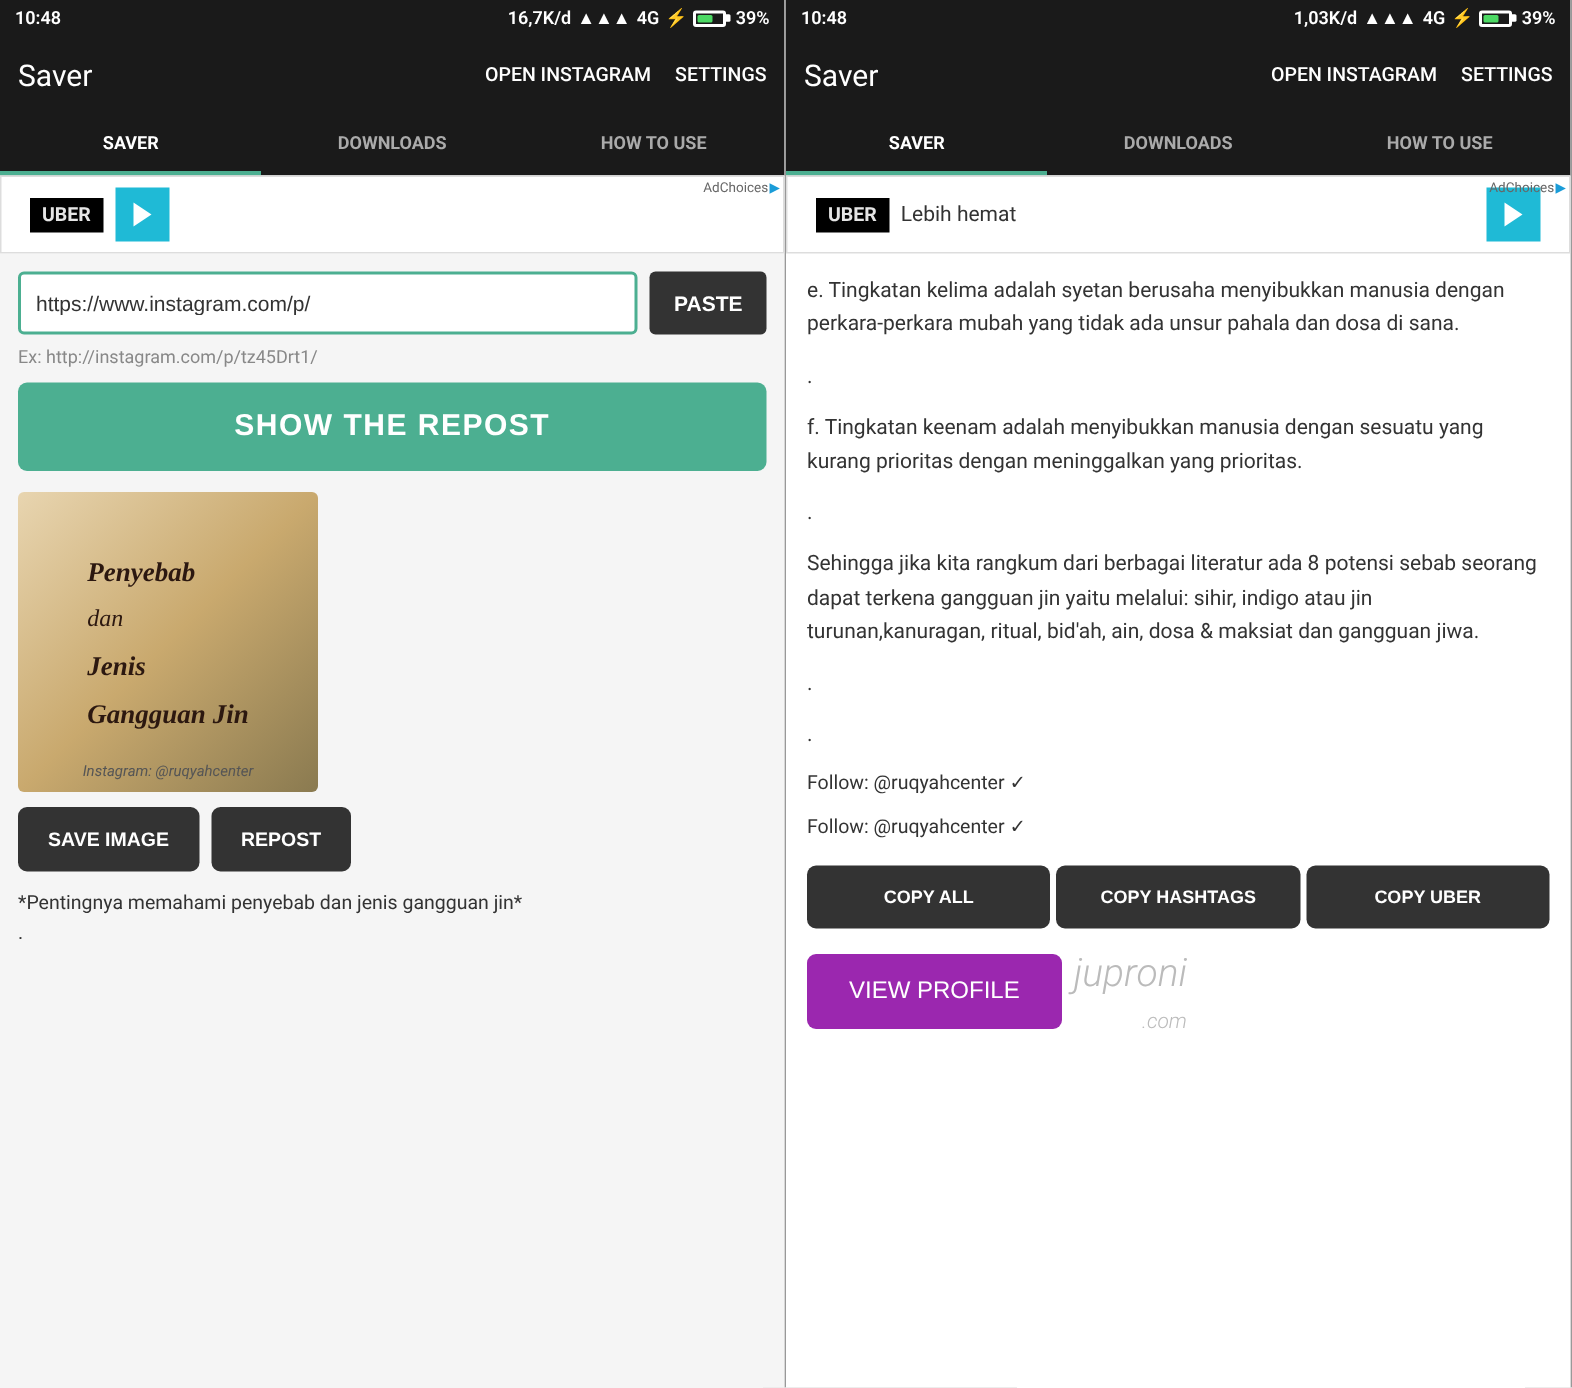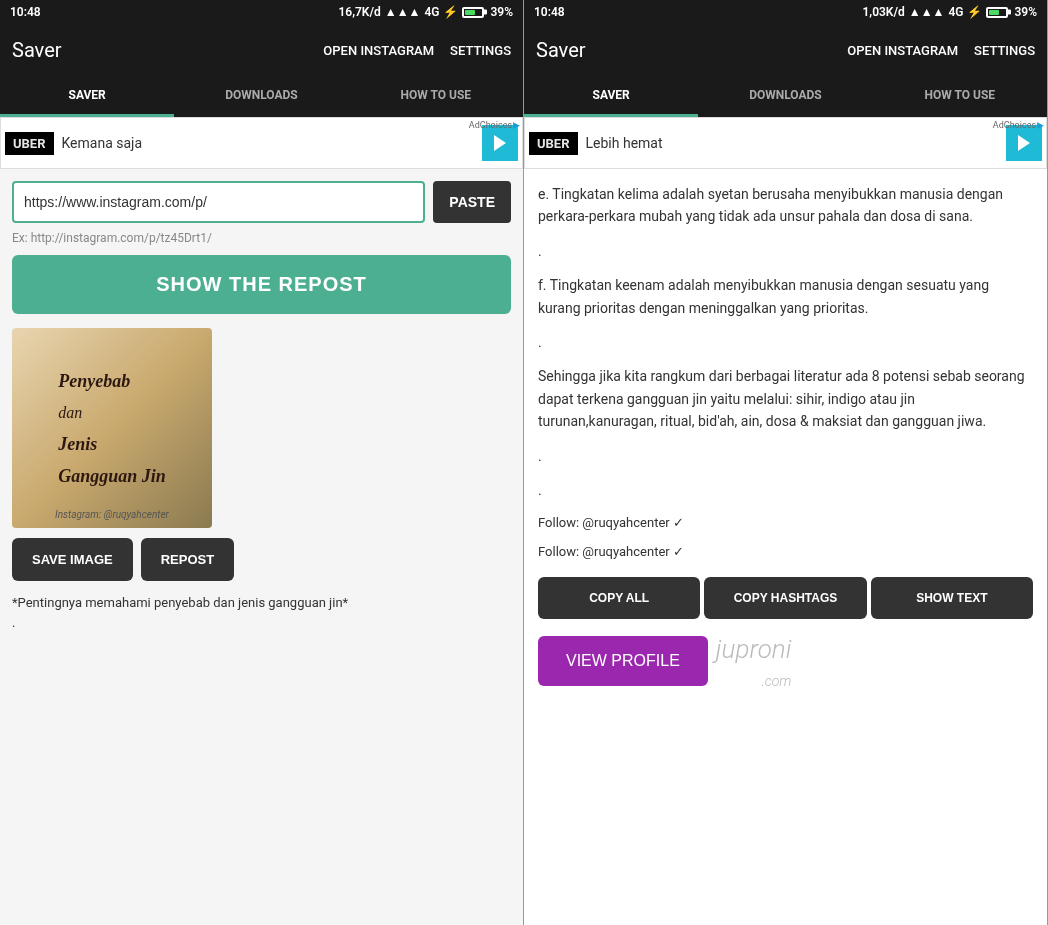--- a/index.html
+++ b/index.html
@@ -104,21 +104,21 @@
     }
     .tab.active {
       color: #fff;
       border-bottom: 3px solid #4caf91;
     }
     .ad-banner {
       background: #fff;
       border: 1px solid #ddd;
       display: flex;
       align-items: center;
-      padding: 6px 4px;
+      padding: 6px 19px;
       height: 52px;
       flex-shrink: 0;
       position: relative;
     }
     .uber-logo {
       background: #000;
       color: #e5e5e5;
       font-size: 13px;
       font-weight: 700;
       padding: 4px 8px;
@@ -351,21 +351,20 @@
   </div>
 
   <div class="ad-banner">
     <div class="adchoices-label" style="position:absolute;top:2px;right:2px;">
       <span>AdChoices</span>
       <span style="color:#1a9cd8;font-size:9px;">▶</span>
     </div>
     <div class="uber-logo">
       <span>UBER</span>
     </div>
-    <span class="ad-text">Kemana saja</span>
     <div class="ad-arrow">
       <div class="ad-arrow-icon"></div>
     </div>
   </div>
 
   <div class="content-area">
     
     <div class="url-row">
       <input class="url-input" type="text" value="https://www.instagram.com/p/" style="">
       <button class="paste-btn">PASTE</button>
@@ -459,21 +458,21 @@
     <p>.</p>
     <p>Sehingga jika kita rangkum dari berbagai literatur ada 8 potensi sebab seorang dapat terkena gangguan jin yaitu melalui: sihir, indigo atau jin turunan,kanuragan, ritual, bid'ah, ain, dosa &amp; maksiat dan gangguan jiwa.</p>
     <p>.</p>
     <p>.</p>
     <div class="follow-text">Follow: @ruqyahcenter ✓</div>
     <div class="follow-text">Follow: @ruqyahcenter ✓</div>
 
     <div class="copy-buttons">
       <button class="copy-btn">COPY ALL</button>
       <button class="copy-btn">COPY HASHTAGS</button>
-      <button class="copy-btn">SHOW TEXT</button>
+      <button class="copy-btn">COPY UBER</button>
     </div>
 
     <div class="bottom-row">
       <button class="view-profile-btn">VIEW PROFILE</button>
       <div class="juproni-watermark">
         <span style="font-size:26px;color:#bbb;font-style:italic;">juproni</span>
         <span style="font-size:14px;color:#bbb;">.com</span>
       </div>
     </div>
   </div>

